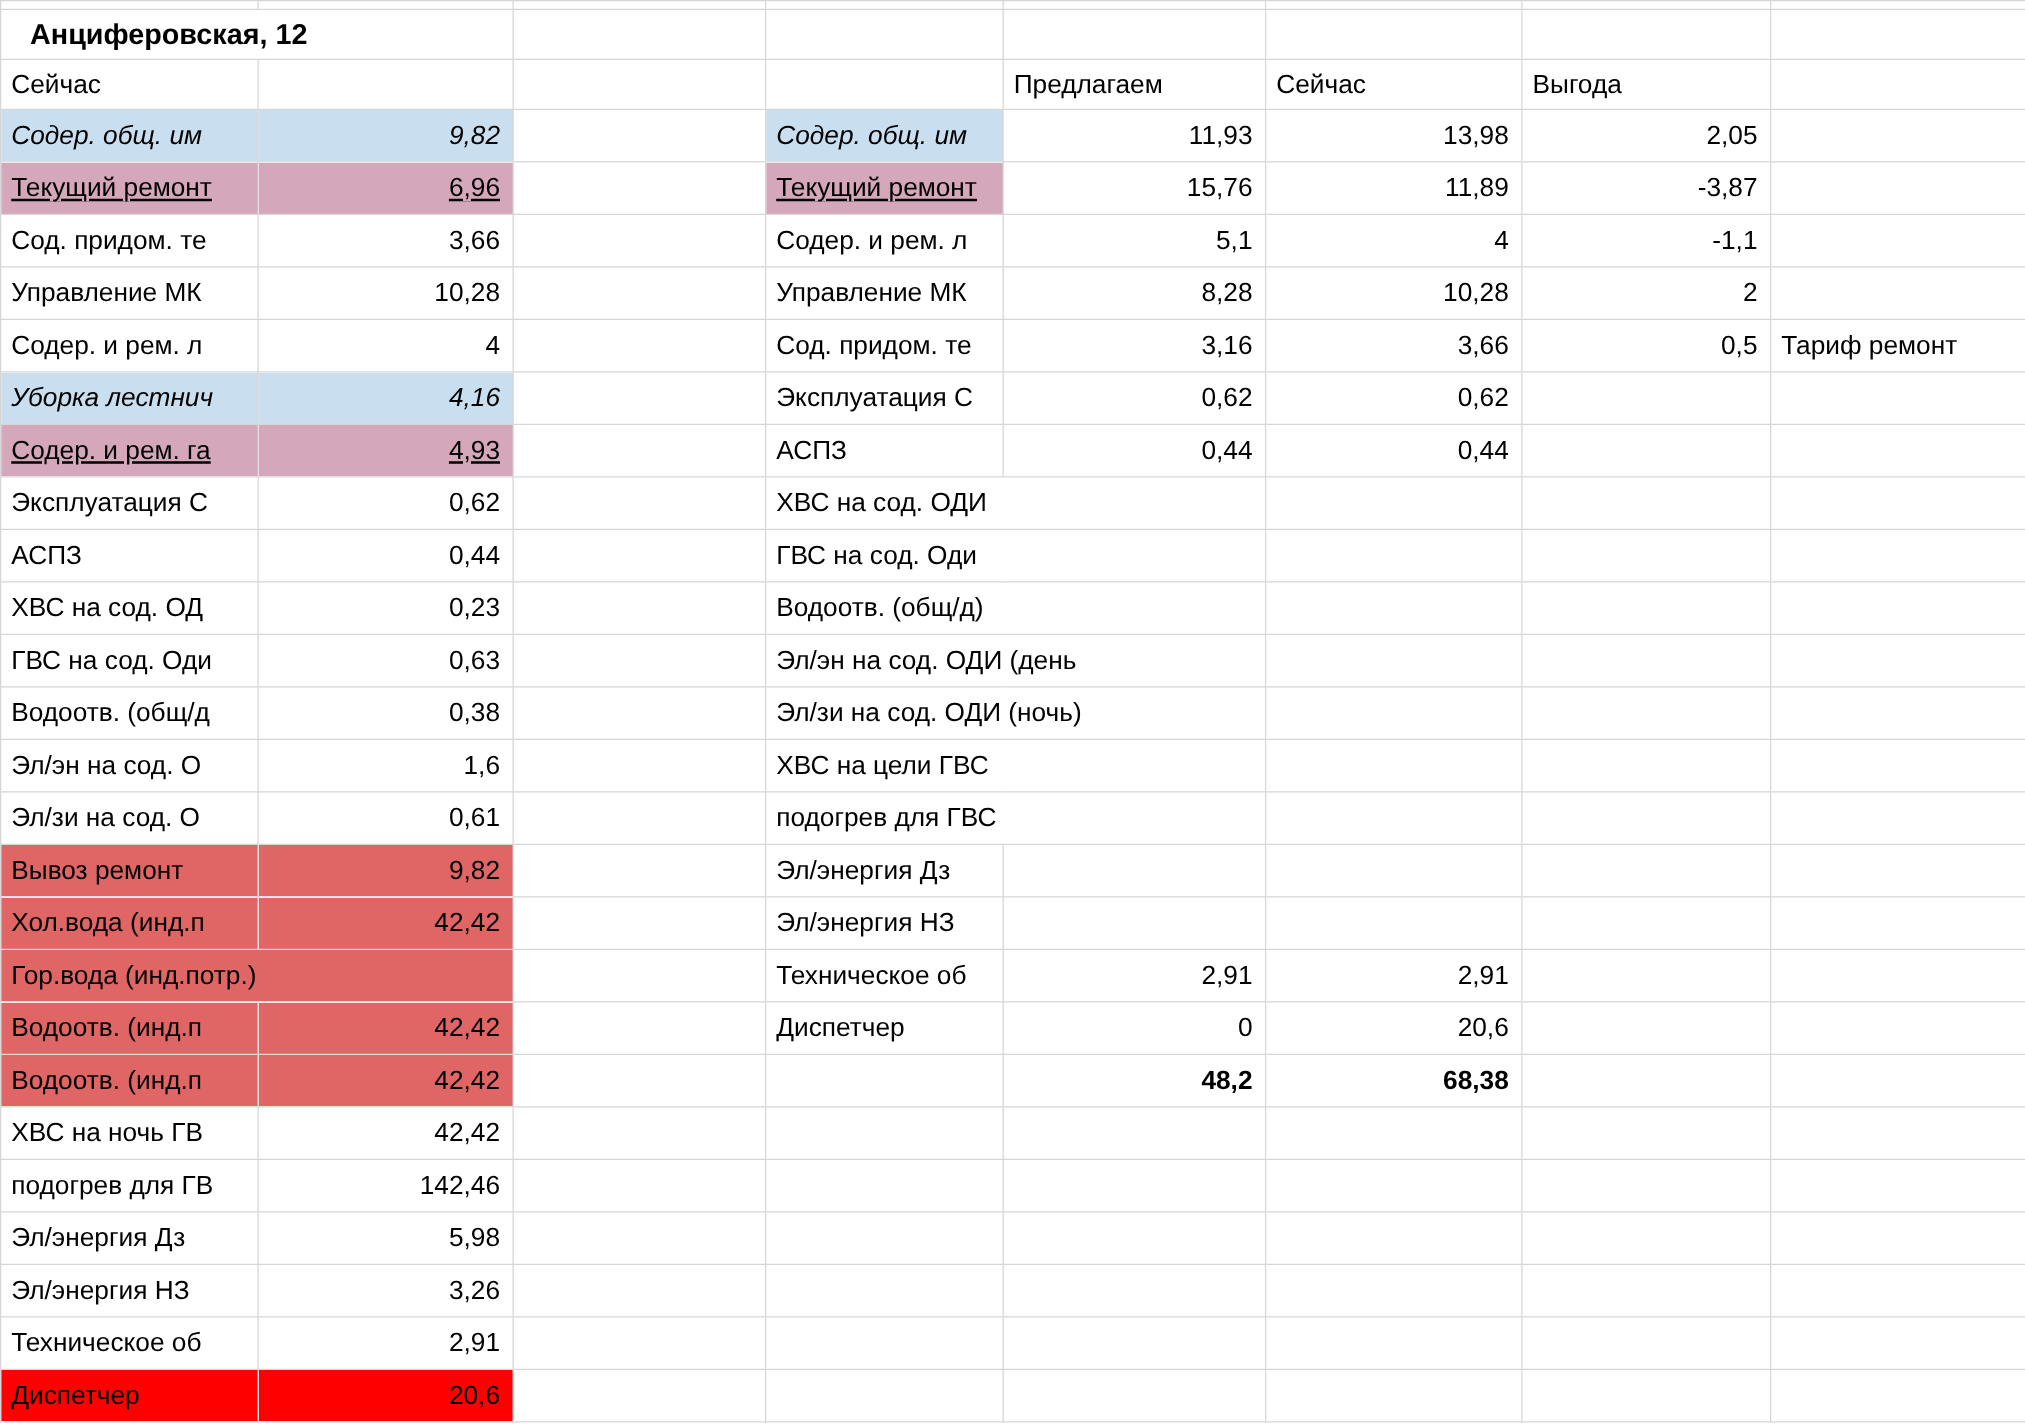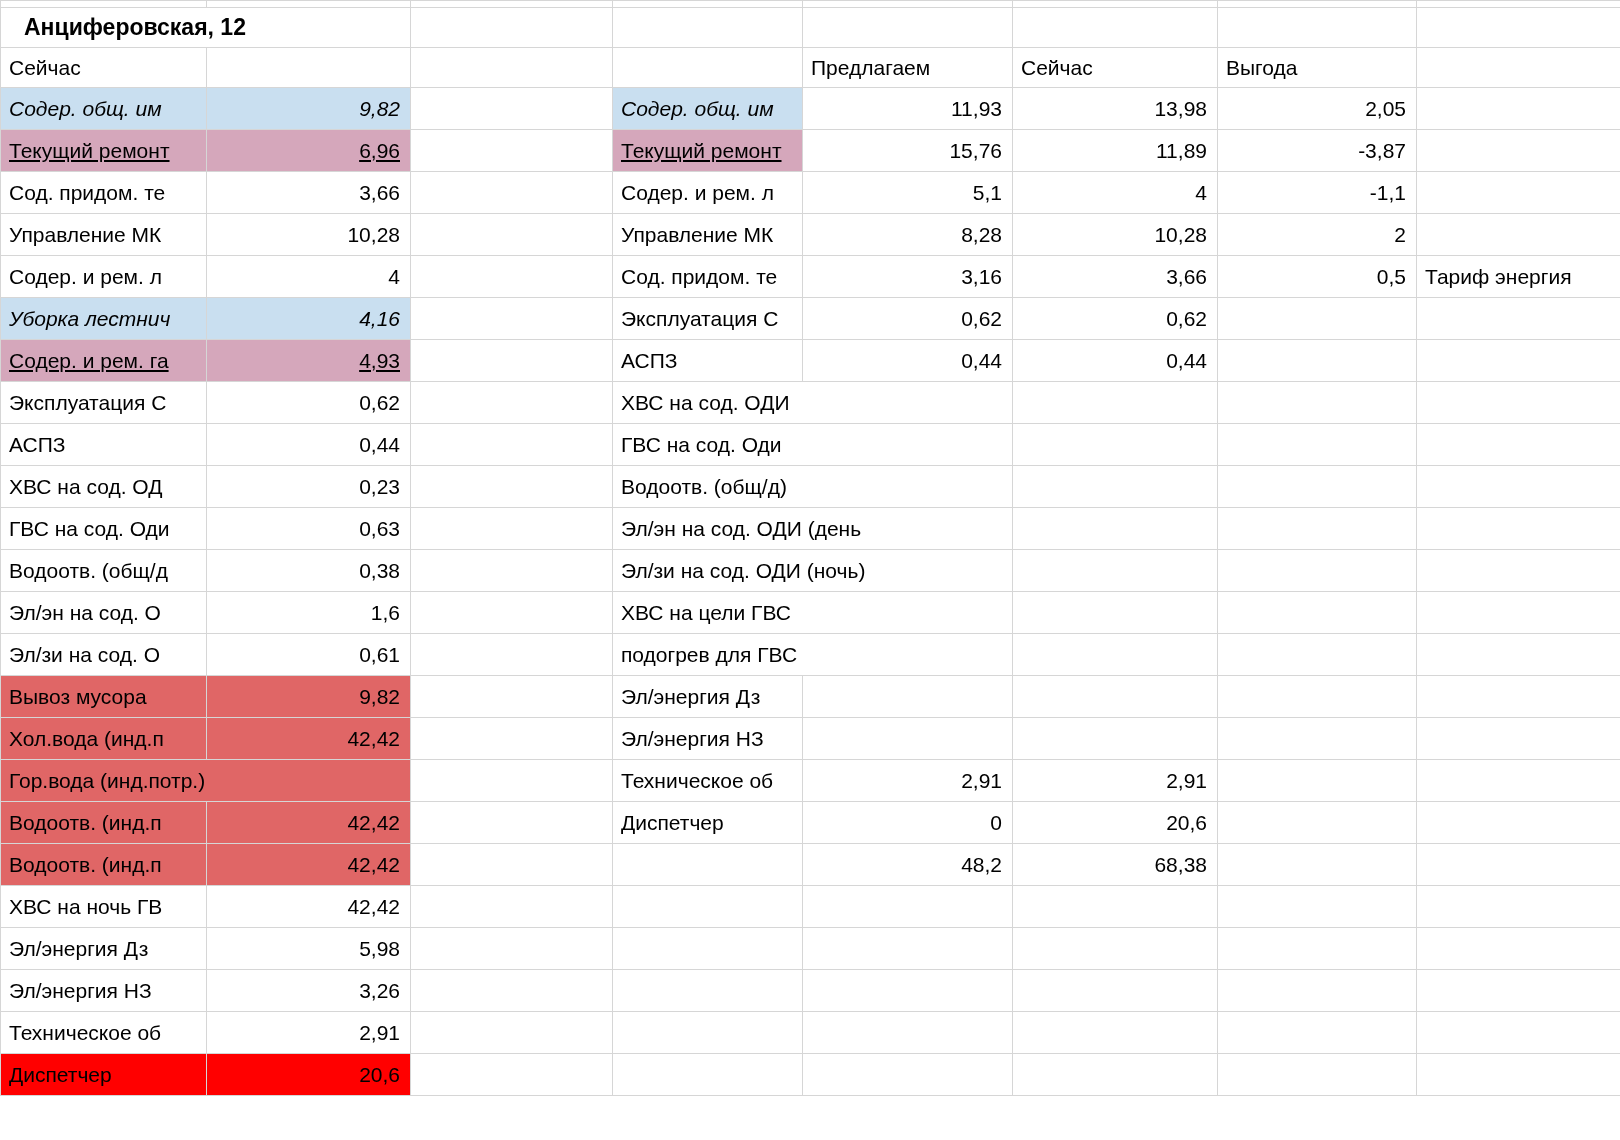--- a/index.html
+++ b/index.html
@@ -24,21 +24,21 @@
     white-space:nowrap;
     overflow:hidden;
     vertical-align:middle;
     background:#fff;
   }
   tr.r-spacer td{height:6px;padding:0;}
   tr.r-title td, tr.r-head td{height:39px;}
   .lbl{text-align:left;}
   .val{text-align:right;}
   .title{font-weight:bold;font-size:23px;padding-left:23px;}
-  .bold{font-weight:normal;}
+  .bold{font-weight:bold;}
   .hl-blue{background:var(--hl-blue);font-style:italic;}
   .hl-pink{background:var(--hl-pink);text-decoration:underline;}
   .hl-red{background:var(--hl-red);}
   .hl-bright{background:var(--hl-bright);}
 </style>
 </head>
 <body>
 
 <table id="grid">
   <colgroup>
@@ -122,21 +122,21 @@
         <td class="lbl"></td>
       </tr>
       <tr>
         <td class="lbl">Содер. и рем. л</td>
         <td class="val">4</td>
         <td></td>
         <td class="lbl">Сод. придом. те</td>
         <td class="val">3,16</td>
         <td class="val">3,66</td>
         <td class="val">0,5</td>
-        <td class="lbl">Тариф энергия</td>
+        <td class="lbl">Тариф ремонт</td>
       </tr>
       <tr>
         <td class="lbl hl-blue">Уборка лестнич</td>
         <td class="val hl-blue">4,16</td>
         <td></td>
         <td class="lbl">Эксплуатация С</td>
         <td class="val">0,62</td>
         <td class="val">0,62</td>
         <td class="val"></td>
         <td class="lbl"></td>
@@ -208,21 +208,21 @@
       <tr>
         <td class="lbl">Эл/зи на сод. О</td>
         <td class="val">0,61</td>
         <td></td>
         <td class="lbl" colspan="2">подогрев для ГВС</td>
         <td class="val"></td>
         <td class="val"></td>
         <td class="lbl"></td>
       </tr>
       <tr>
-        <td class="lbl hl-red">Вывоз мусора</td>
+        <td class="lbl hl-red">Вывоз ремонт</td>
         <td class="val hl-red">9,82</td>
         <td></td>
         <td class="lbl">Эл/энергия Дз</td>
         <td class="val"></td>
         <td class="val"></td>
         <td class="val"></td>
         <td class="lbl"></td>
       </tr>
       <tr>
         <td class="lbl hl-red">Хол.вода (инд.п</td>
@@ -259,20 +259,30 @@
         <td></td>
         <td></td>
         <td class="val bold">48,2</td>
         <td class="val bold">68,38</td>
         <td></td>
         <td></td>
       </tr>
       <tr>
         <td class="lbl">ХВС на ночь ГВ</td>
         <td class="val">42,42</td>
+        <td></td>
+        <td></td>
+        <td></td>
+        <td></td>
+        <td></td>
+        <td></td>
+      </tr>
+      <tr>
+        <td class="lbl">подогрев для ГВ</td>
+        <td class="val">142,46</td>
         <td></td>
         <td></td>
         <td></td>
         <td></td>
         <td></td>
         <td></td>
       </tr>
       <tr>
         <td class="lbl">Эл/энергия Дз</td>
         <td class="val">5,98</td>

